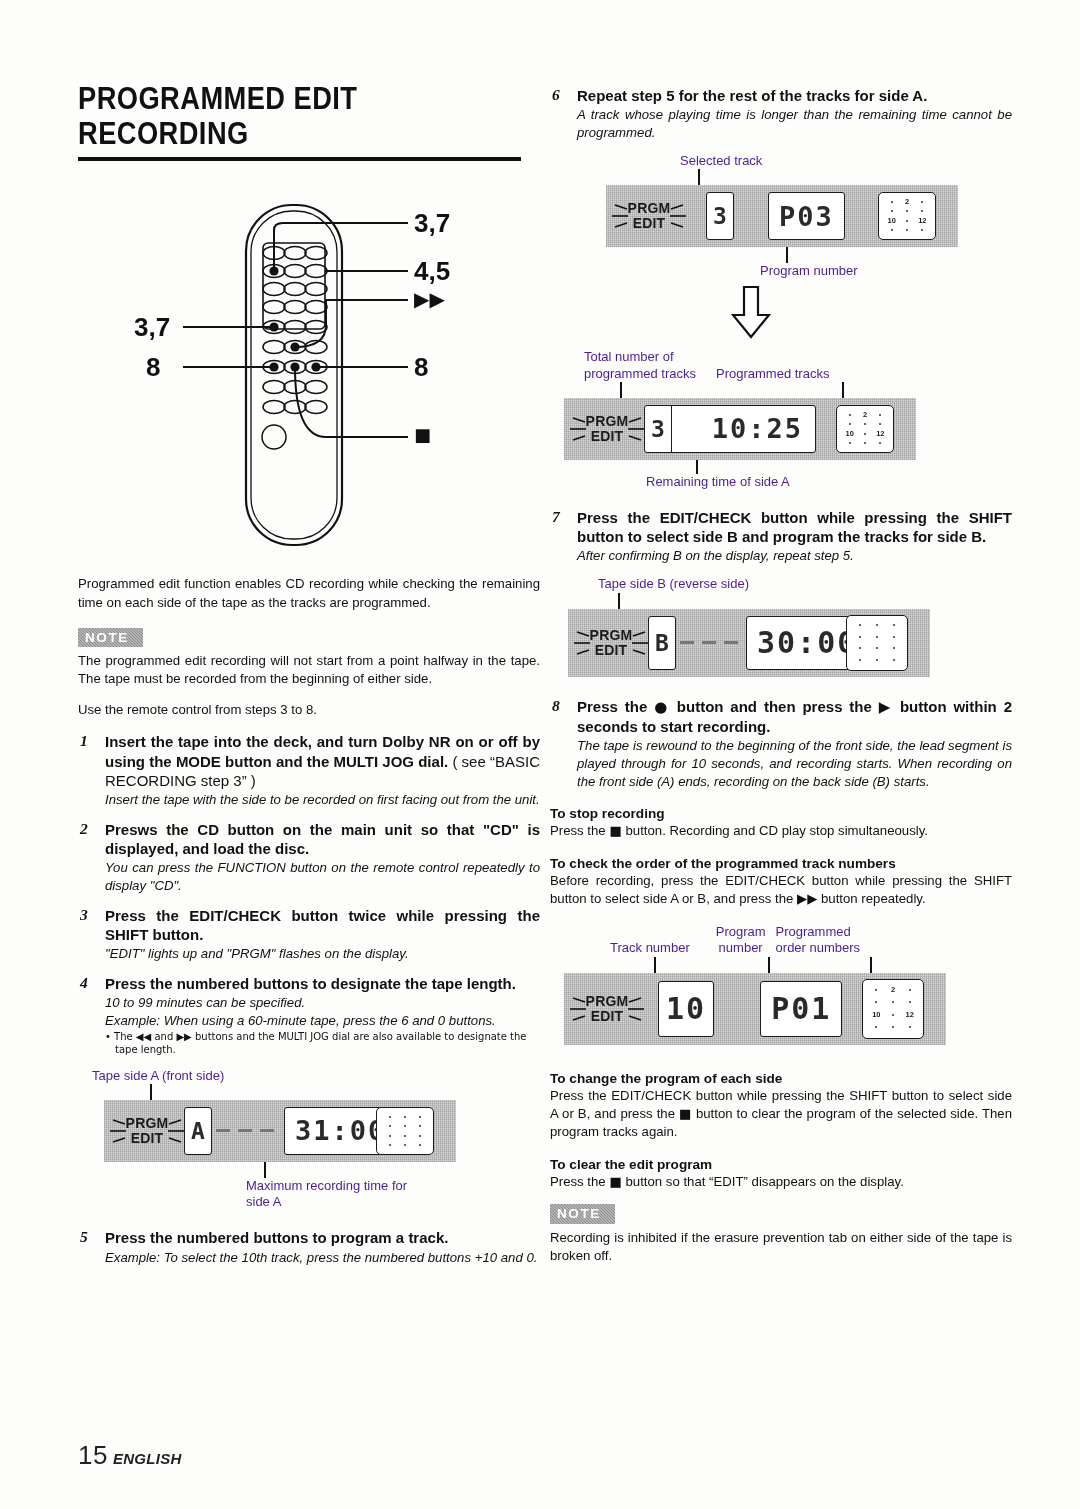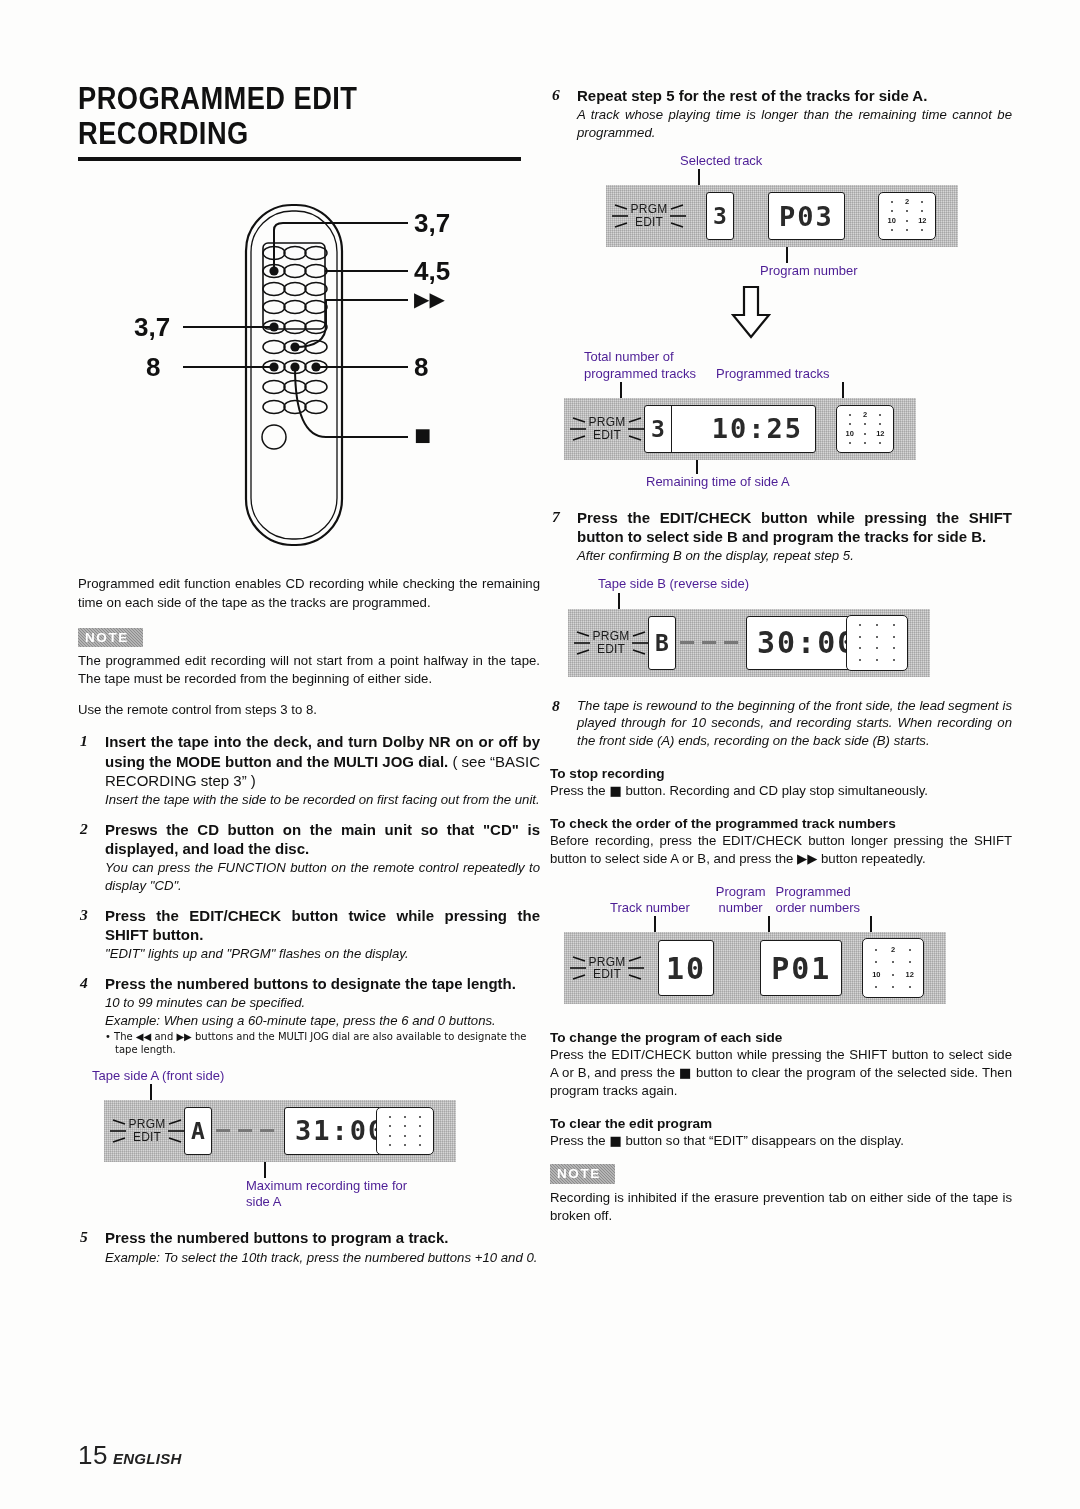--- a/index.html
+++ b/index.html
@@ -146,22 +146,22 @@
     border: 0;
     height: 62px;
     display: flex;
     align-items: center;
   }
   .lcd .prgm-edit {
     position: relative;
     margin-left: 20px;
     width: 46px;
     text-align: center;
-    font-weight: normal;
-    font-size: 12px;
+    font-weight: bold;
+    font-size: 14px;
     line-height: 1.05;
     letter-spacing: 0.2px;
     color: #1a1a1a;
     font-family: "Liberation Sans", sans-serif;
   }
   .flash {
     position: absolute;
     top: 50%;
     width: 20px;
     height: 26px;
@@ -645,30 +645,31 @@
               <i></i>
               <i></i>
           </div>
         </div>
       </div>
     </div>
 
     
     <div class="step" style="margin-top:20px;">
       <span class="step-num">8</span>
+      <p class="step-head"><span>Press the </span><span class="glyph">●</span><span> button and then press the </span><span class="glyph">▶</span><span> button within 2 seconds to start recording.</span></p>
       <p class="step-body">The tape is rewound to the beginning of the front side, the lead segment is played through for 10 seconds, and recording starts.  When recording on the front side (A) ends, recording on the back side (B) starts.</p>
     </div>
 
     
     <div class="sub-head">To stop recording</div>
     <p class="sub-body nojust"><span>Press the </span><span class="glyph">■</span><span> button. Recording and CD play stop simultaneously.</span></p>
 
     
     <div class="sub-head">To check the order of the programmed track numbers</div>
-    <p class="sub-body"><span>Before recording, press the EDIT/CHECK button longer pressing the SHIFT button to select side A or B, and press the </span><span class="glyph">▶▶</span><span> button repeatedly.</span></p>
+    <p class="sub-body"><span>Before recording, press the EDIT/CHECK button while pressing the SHIFT button to select side A or B, and press the </span><span class="glyph">▶▶</span><span> button repeatedly.</span></p>
 
     
     <div class="diagram" style="margin-top:16px;">
       <div style="display:flex; align-items:flex-end;">
         <div class="callout" style="margin-left:60px;">Track number</div>
         <div class="callout" style="margin-left:26px; text-align:center;">
           <div>Program</div>
           <div>number</div>
         </div>
         <div class="callout" style="margin-left:10px;">

